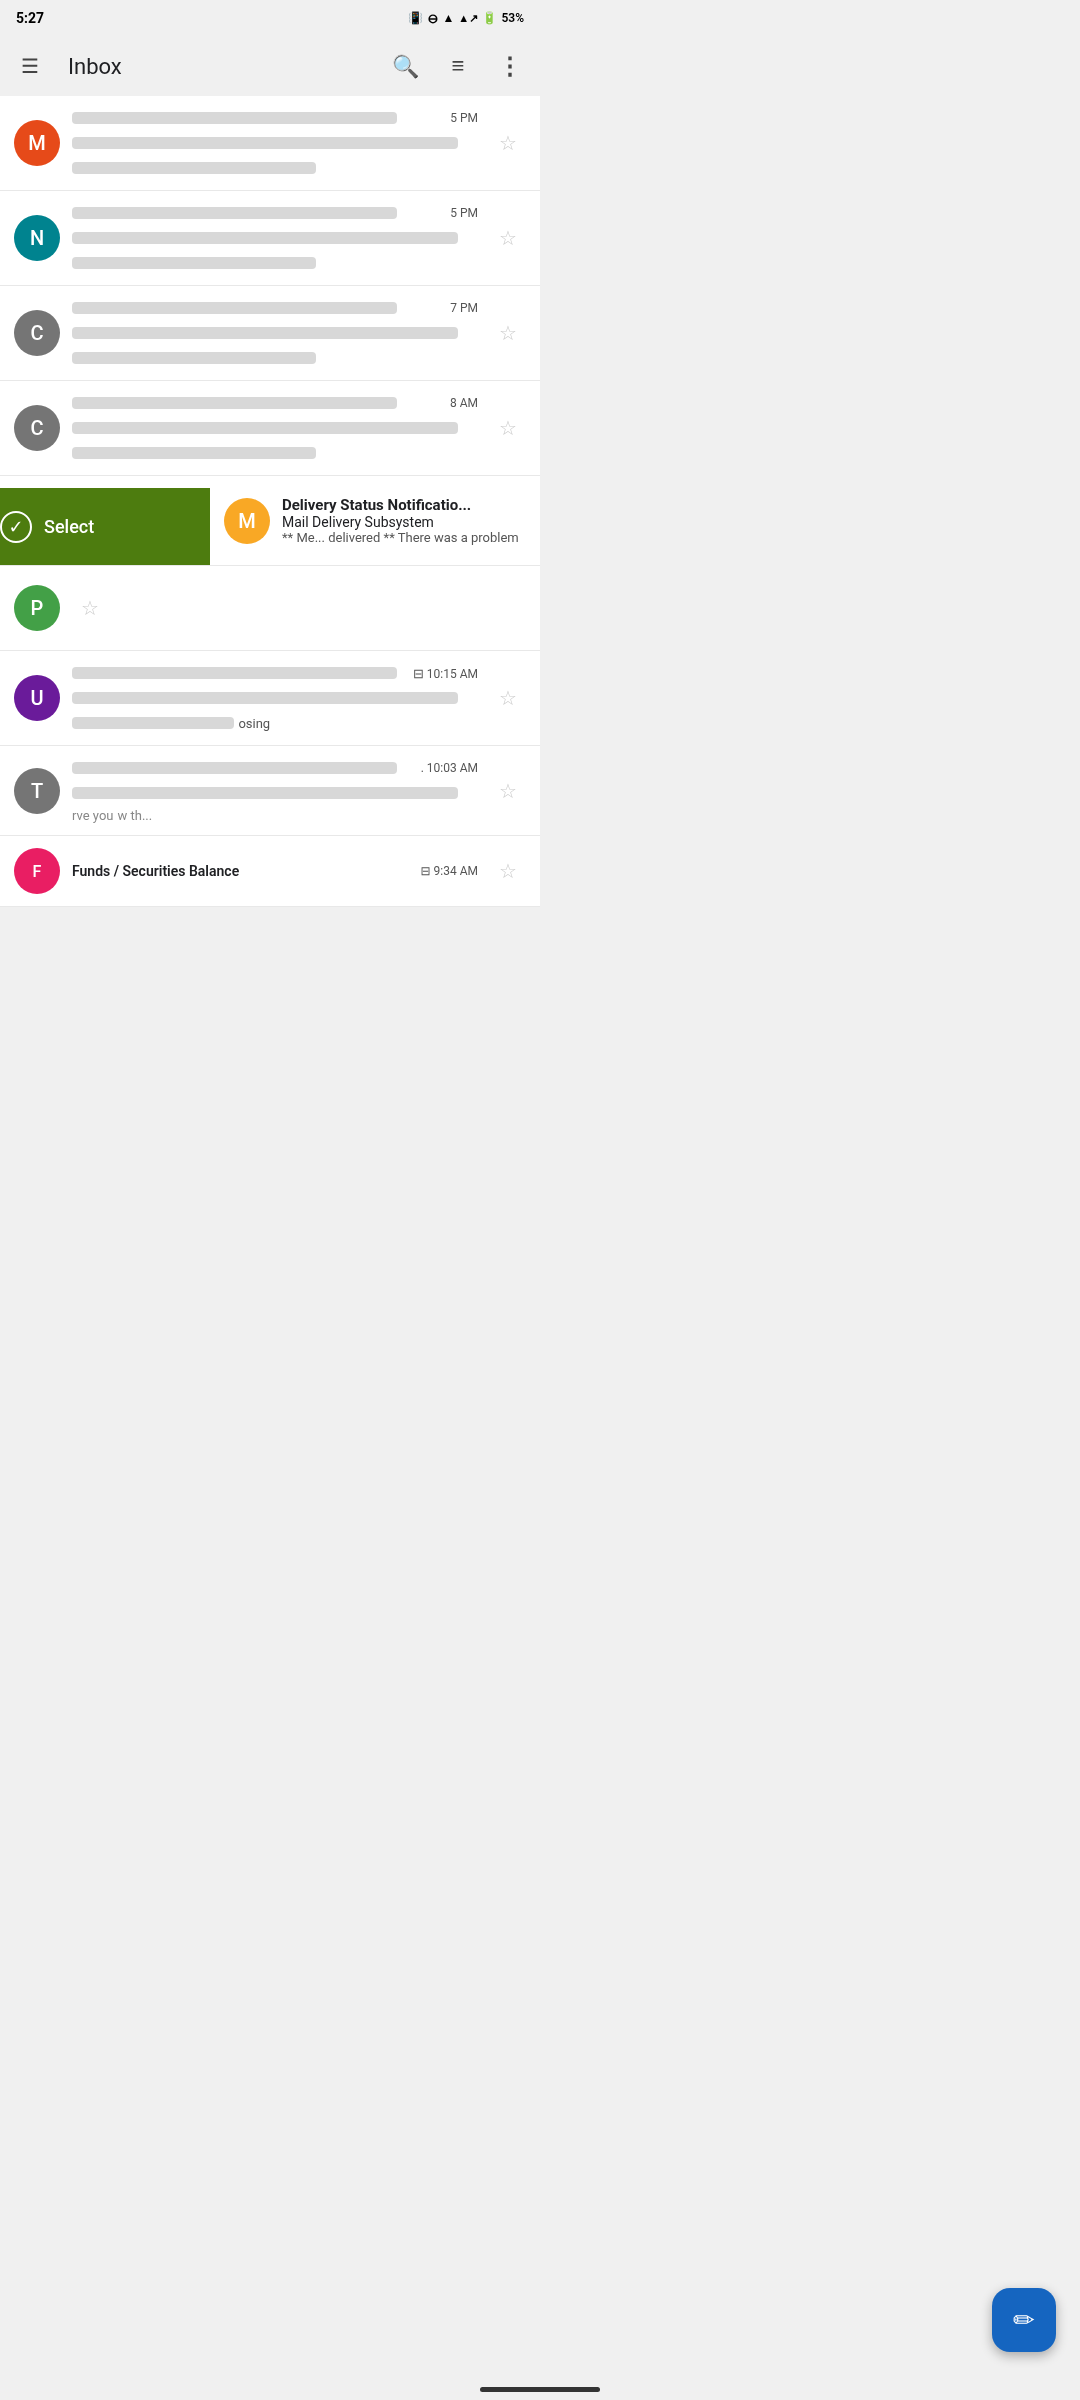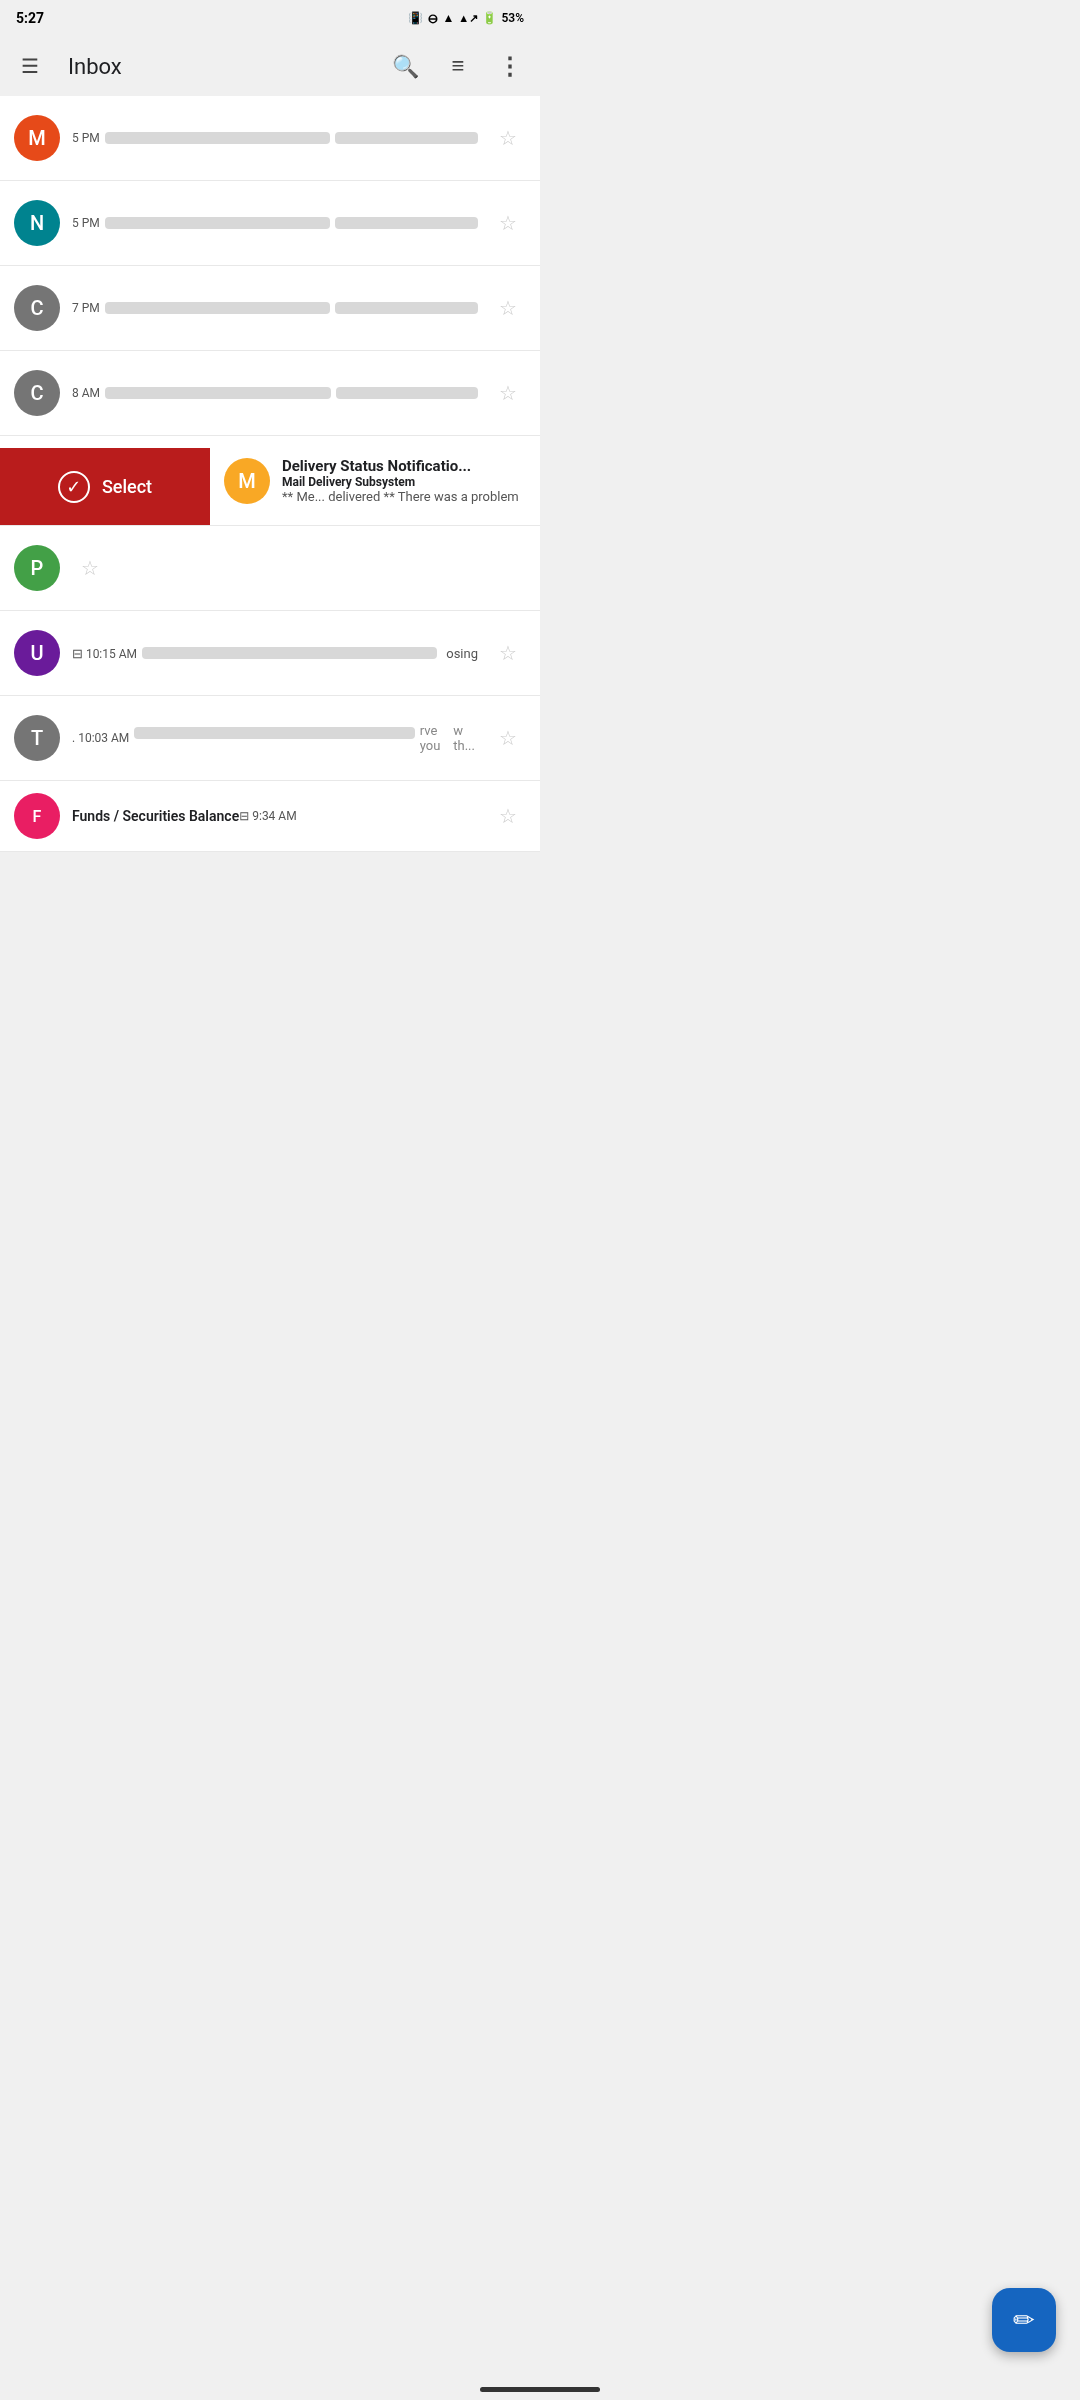--- a/index.html
+++ b/index.html
@@ -102,24 +102,23 @@
     .email-item.highlighted {
       background: #fff;
     }
 
     .select-tooltip {
       position: absolute;
       left: 0;
       top: 12px;
       bottom: 0;
       width: 210px;
-      background: #b91c1c;
-      display: flex;
-      align-items: center;
-      justify-content: center;
+      background: #4d7c0f;
+      display: flex;
+      align-items: center;
       gap: 12px;
       z-index: 10;
       border-radius: 0;
     }
 
     .select-tooltip .check-circle {
       width: 32px;
       height: 32px;
       border: 2px solid #fff;
       border-radius: 50%;
@@ -147,22 +146,22 @@
       gap: 12px;
       min-width: 0;
     }
 
     .email-item.highlighted .email-body-main {
       flex: 1;
       min-width: 0;
     }
 
     .highlighted-sender {
-      font-size: 12px;
-      font-weight: 700;
+      font-size: 14px;
+      font-weight: 400;
       color: #202124;
     }
     .highlighted-subject {
       font-size: 15px;
       font-weight: 700;
       color: #202124;
       white-space: nowrap;
       overflow: hidden;
       text-overflow: ellipsis;
     }
@@ -213,21 +212,21 @@
       background: #d8d8d8;
       border-radius: 4px;
       margin: 4px 0;
     }
     .blurred-line.short { width: 60%; }
     .blurred-line.medium { width: 80%; }
     .blurred-line.long { width: 95%; }
 
     .email-text-rows {
       display: flex;
-      flex-direction: row;
+      flex-direction: column;
       gap: 5px;
       flex: 1;
     }
 
     .row-top {
       display: flex;
       justify-content: space-between;
       align-items: center;
     }
 

